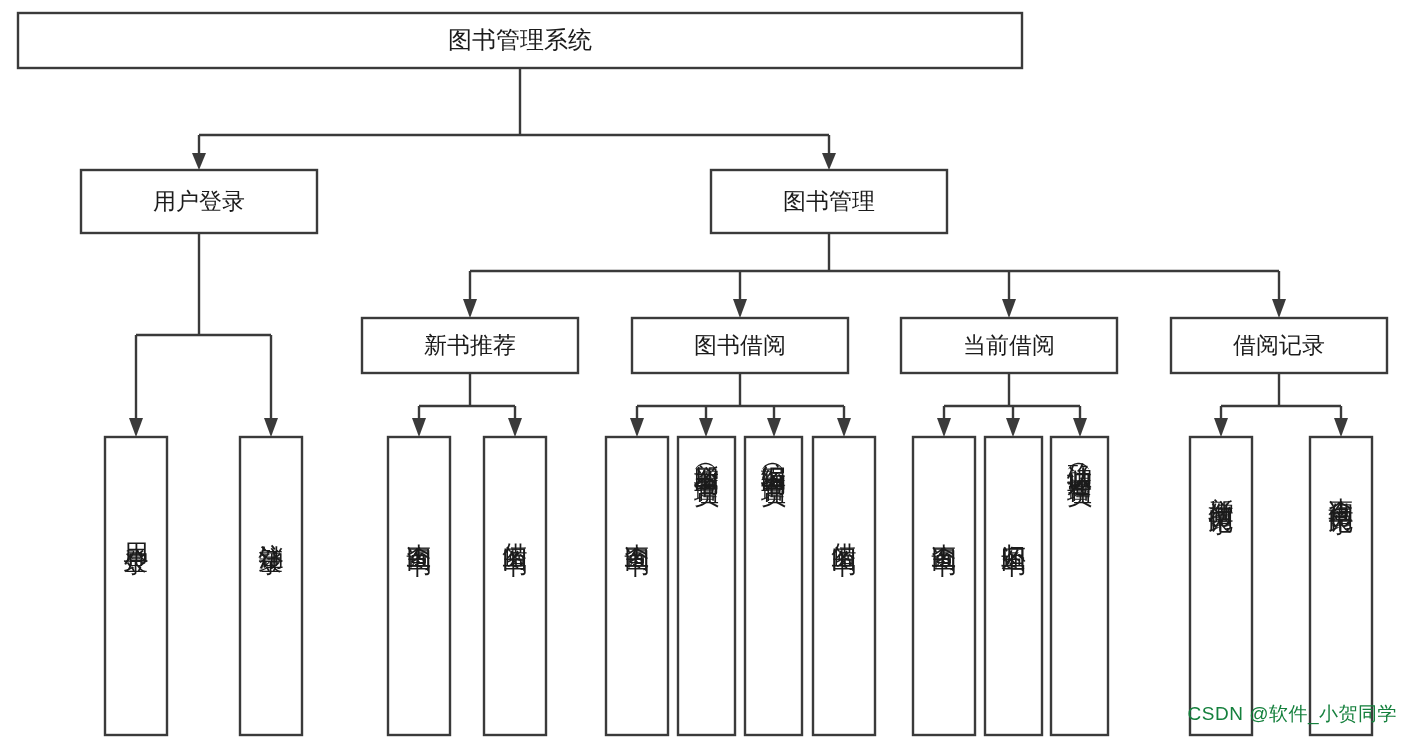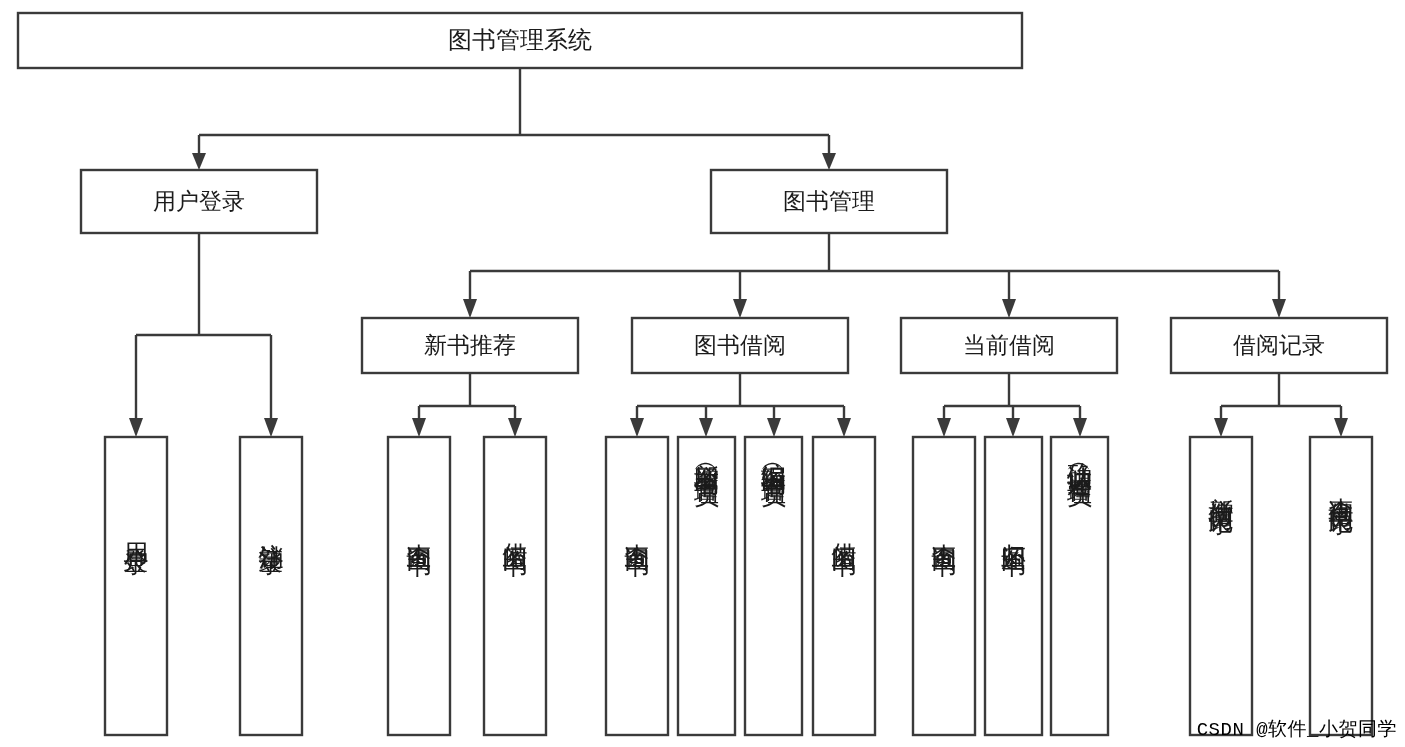--- a/index.html
+++ b/index.html
@@ -63,24 +63,24 @@
     font-family: "Liberation Sans", "DejaVu Sans", sans-serif;
     font-size: 25px;
     line-height: 1.0;
     letter-spacing: 3px;
     color: #1b1b1b;
     white-space: nowrap;
   }
   .watermark {
     position: absolute;
     right: 8px;
-    bottom: 5px;
-    font-family: Liberation Mono, monospace;
+    bottom: 20px;
+    font-family: Liberation Sans, sans-serif;
     font-size: 19px;
-    color: #000000;
+    color: #15803d;
     letter-spacing: 0.5px;
     white-space: nowrap;
   }
 </style>
 </head>
 <body>
 
 <svg id="diagram" viewBox="0 0 1405 747" xmlns="http://www.w3.org/2000/svg">
 
   <defs>

